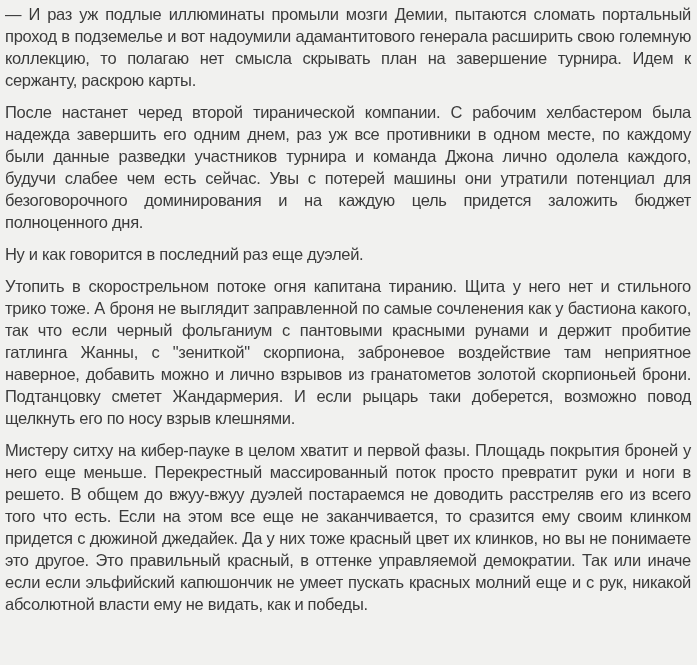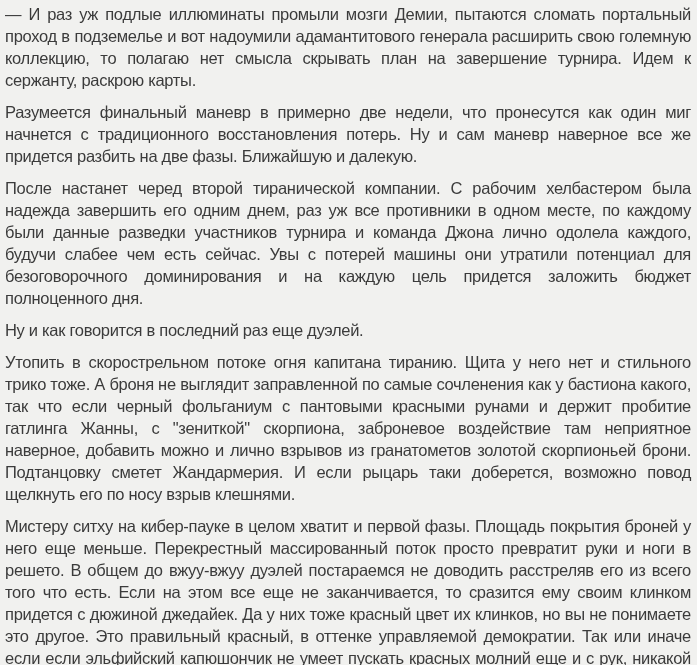--- a/index.html
+++ b/index.html
@@ -31,18 +31,17 @@
   }
   .text-page p:last-child {
     margin-bottom: 0;
   }
 </style>
 </head>
 <body>
 
 <div class="text-page">
   <p>— И раз уж подлые иллюминаты промыли мозги Демии, пытаются сломать портальный проход в подземелье и вот надоумили адамантитового генерала расширить свою големную коллекцию, то полагаю нет смысла скрывать план на завершение турнира. Идем к сержанту, раскрою карты.</p>
-  <p>Разумеется финальный маневр в примерно две недели, что пронесутся как один миг начнется с традиционного восстановления потерь. Ну и сам маневр наверное все же придется разбить на две фазы. Ближайшую и далекую.</p>
   <p>После настанет черед второй тиранической компании. С рабочим хелбастером была надежда завершить его одним днем, раз уж все противники в одном месте, по каждому были данные разведки участников турнира и команда Джона лично одолела каждого, будучи слабее чем есть сейчас. Увы с потерей машины они утратили потенциал для безоговорочного доминирования и на каждую цель придется заложить бюджет полноценного дня.</p>
   <p>Ну и как говорится в последний раз еще дуэлей.</p>
   <p>Утопить в скорострельном потоке огня капитана тиранию. Щита у него нет и стильного трико тоже. А броня не выглядит заправленной по самые сочленения как у бастиона какого, так что если черный фольганиум с пантовыми красными рунами и держит пробитие гатлинга Жанны, с "зениткой" скорпиона, заброневое воздействие там неприятное наверное, добавить можно и лично взрывов из гранатометов золотой скорпионьей брони. Подтанцовку сметет Жандармерия. И если рыцарь таки доберется, возможно повод щелкнуть его по носу взрыв клешнями.</p>
   <p>Мистеру ситху на кибер-пауке в целом хватит и первой фазы. Площадь покрытия броней у него еще меньше. Перекрестный массированный поток просто превратит руки и ноги в решето. В общем до вжуу-вжуу дуэлей постараемся не доводить расстреляв его из всего того что есть. Если на этом все еще не заканчивается, то сразится ему своим клинком придется с дюжиной джедайек. Да у них тоже красный цвет их клинков, но вы не понимаете это другое. Это правильный красный, в оттенке управляемой демократии. Так или иначе если если эльфийский капюшончик не умеет пускать красных молний еще и с рук, никакой абсолютной власти ему не видать, как и победы.</p>
 </div>
 
 </body></html>

